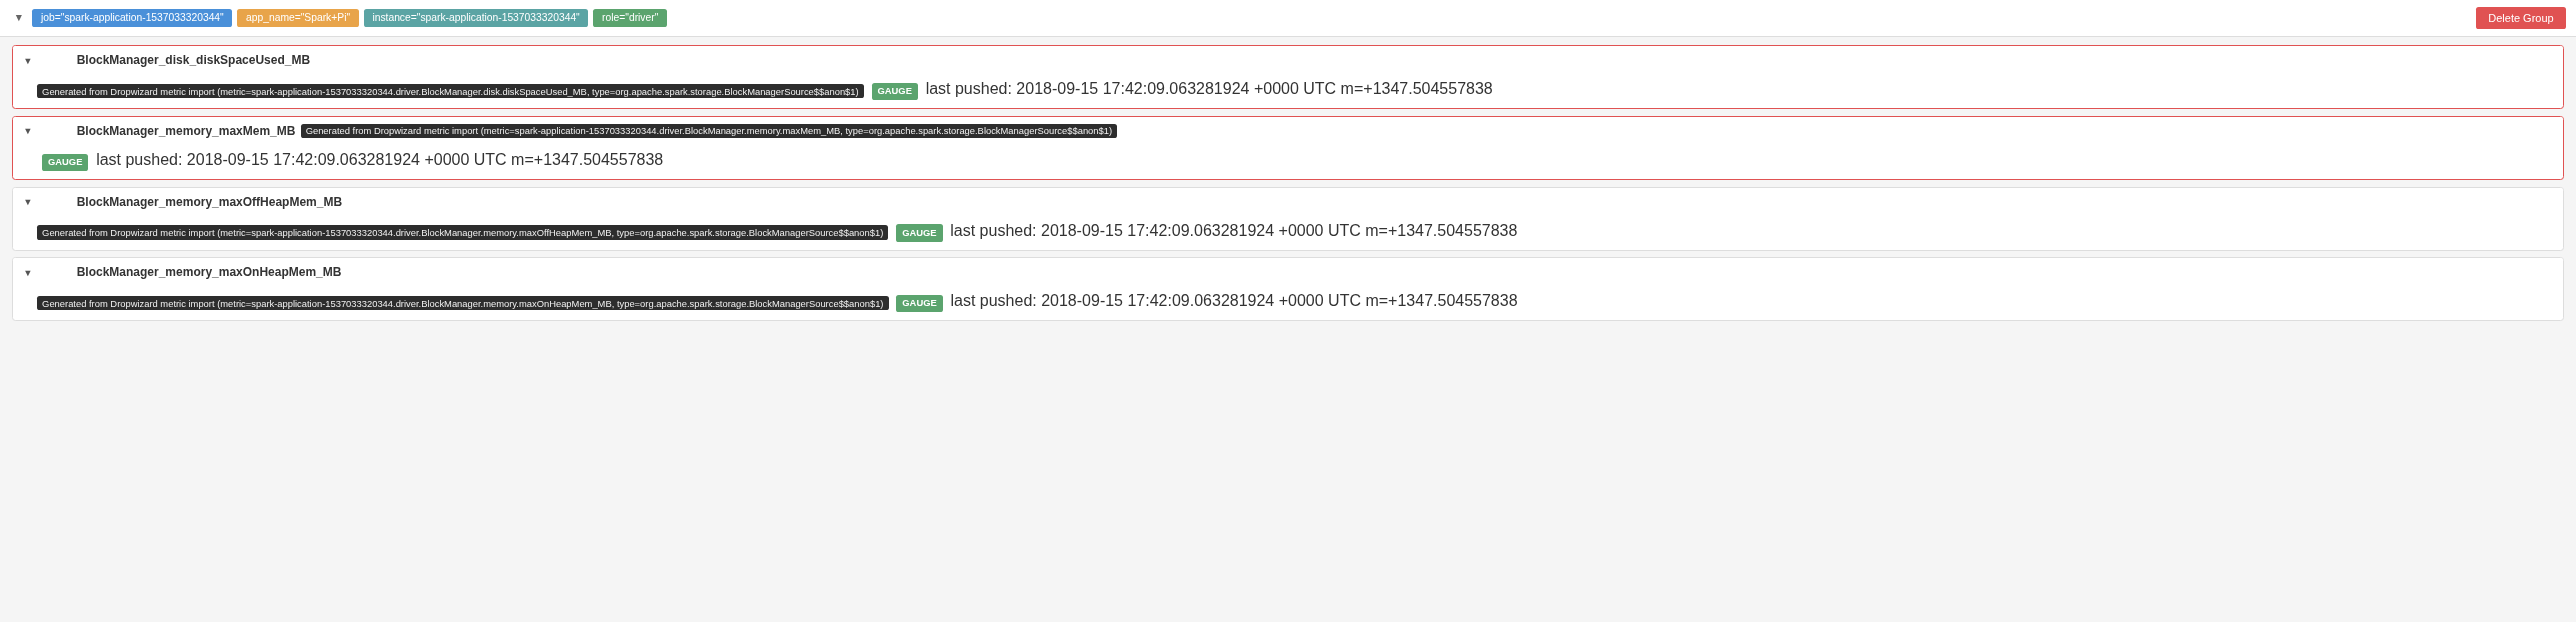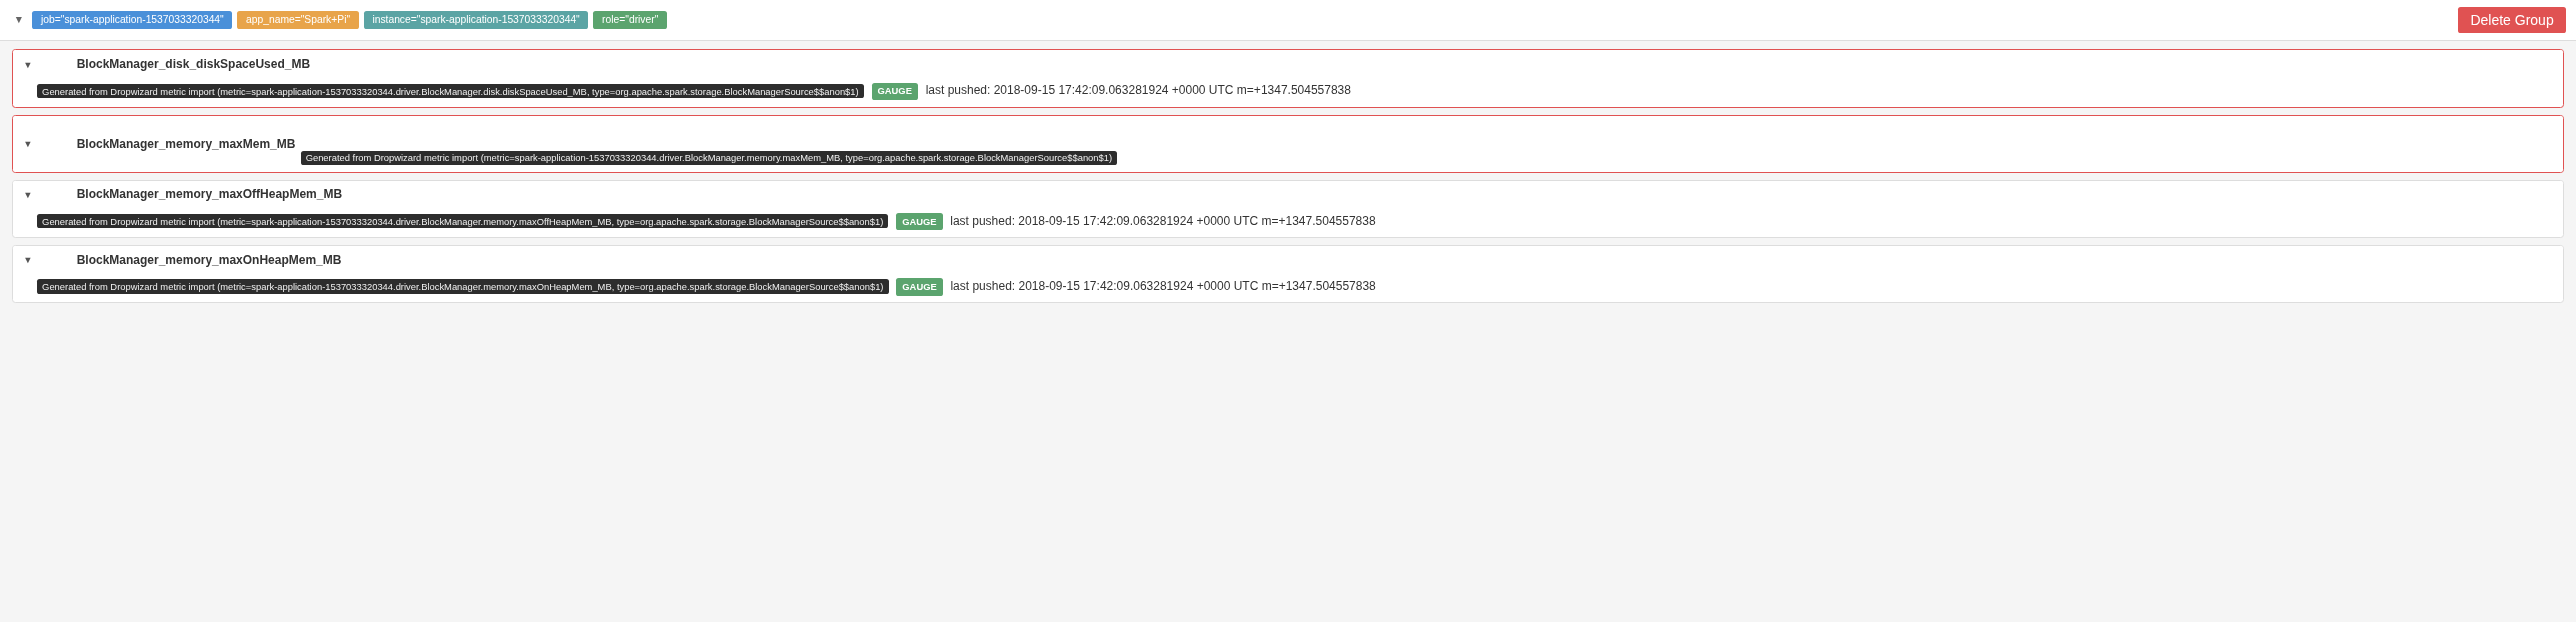--- a/index.html
+++ b/index.html
@@ -43,21 +43,21 @@
     .tag-blue { background: #4a90d9; }
     .tag-orange { background: #e8a44a; }
     .tag-teal { background: #5ba4a4; }
     .tag-green { background: #5ba46e; }
     .delete-btn {
       background: #e05252;
       color: #fff;
       border: none;
       border-radius: 2.6px;
       padding: 5.1px 12px;
-      font-size: 14px;
+      font-size: 11px;
       cursor: pointer;
       white-space: nowrap;
     }
     .content {
       padding: 8.6px 12px;
       display: flex;
       flex-direction: column;
       gap: 6.8px;
     }
     .metric-group {
@@ -89,36 +89,35 @@
       color: #333;
       line-height: 1.5;
     }
     .metric-description {
       display: inline;
       background: #2d2d2d;
       color: #f0f0f0;
       border-radius: 2.6px;
       padding: 1.7px 5.1px;
       font-size: 9.4px;
-      margin-top: 28px;
     }
     .gauge-badge {
       display: inline-flex;
       align-items: center;
       background: #5ba46e;
       color: #fff;
       border-radius: 2.6px;
       padding: 1.7px 6px;
       font-size: 9.4px;
       font-weight: 600;
       margin: 0 5px;
     }
     .last-pushed {
       color: #333;
-      font-size: 12px;
+      font-size: 16px;
     }
     .chevron-icon {
       font-size: 9.4px;
       color: #555;
     }
   </style>
 </head>
 <body>
 
 <div class="top-bar">
@@ -147,20 +146,24 @@
       <span class="last-pushed">last pushed: 2018-09-15 17:42:09.063281924 +0000 UTC m=+1347.504557838</span>
     </div>
   </div>
 
   <div class="metric-group highlighted">
     <div class="metric-header">
       <span class="chevron-icon">▼</span>
       <span class="metric-name">BlockManager_memory_maxMem_MB</span>
       <span class="metric-description" style="font-size:9.4px; font-weight:normal;">Generated from Dropwizard metric import (metric=spark-application-1537033320344.driver.BlockManager.memory.maxMem_MB, type=org.apache.spark.storage.BlockManagerSource$$anon$1)</span>
     </div>
+    <div class="metric-body">
+      <span class="gauge-badge">GAUGE</span>
+      <span class="last-pushed">last pushed: 2018-09-15 17:42:09.063281924 +0000 UTC m=+1347.504557838</span>
+    </div>
   </div>
 
   <div class="metric-group">
     <div class="metric-header">
       <span class="chevron-icon">▼</span>
       <span class="metric-name">BlockManager_memory_maxOffHeapMem_MB</span>
     </div>
     <div class="metric-body">
       <span class="metric-description">Generated from Dropwizard metric import (metric=spark-application-1537033320344.driver.BlockManager.memory.maxOffHeapMem_MB, type=org.apache.spark.storage.BlockManagerSource$$anon$1)</span>
       <span class="gauge-badge">GAUGE</span>

